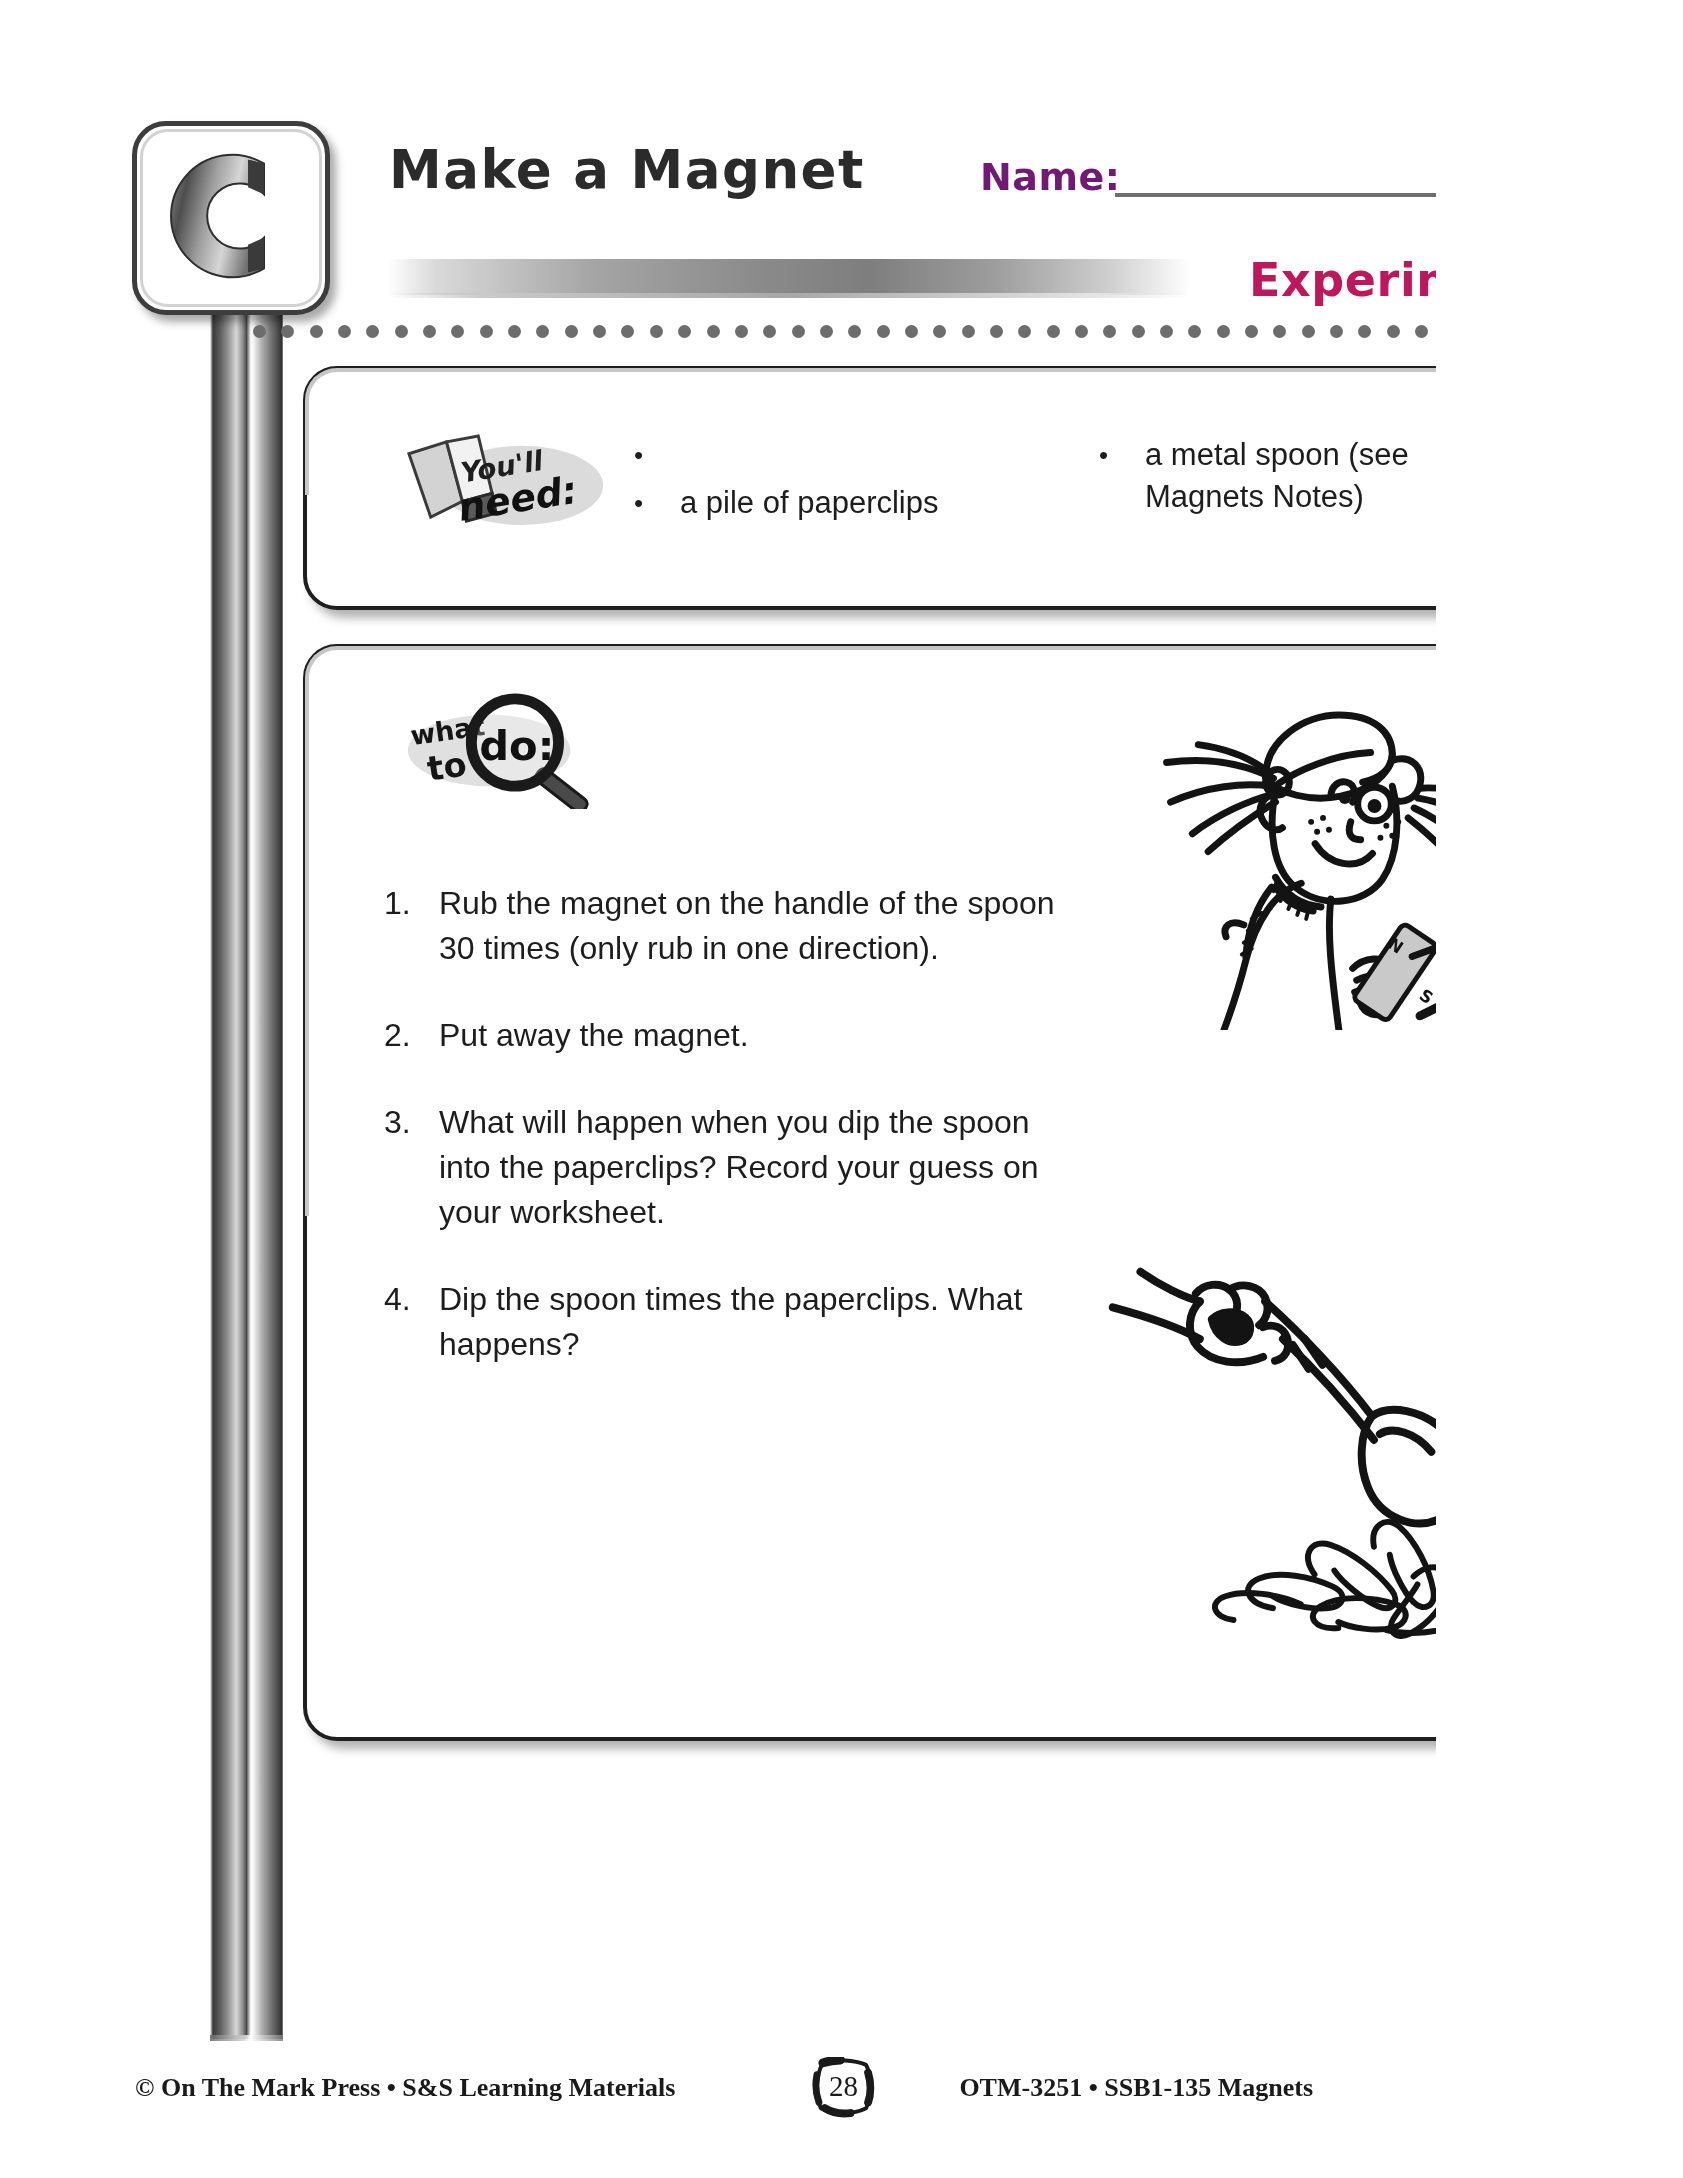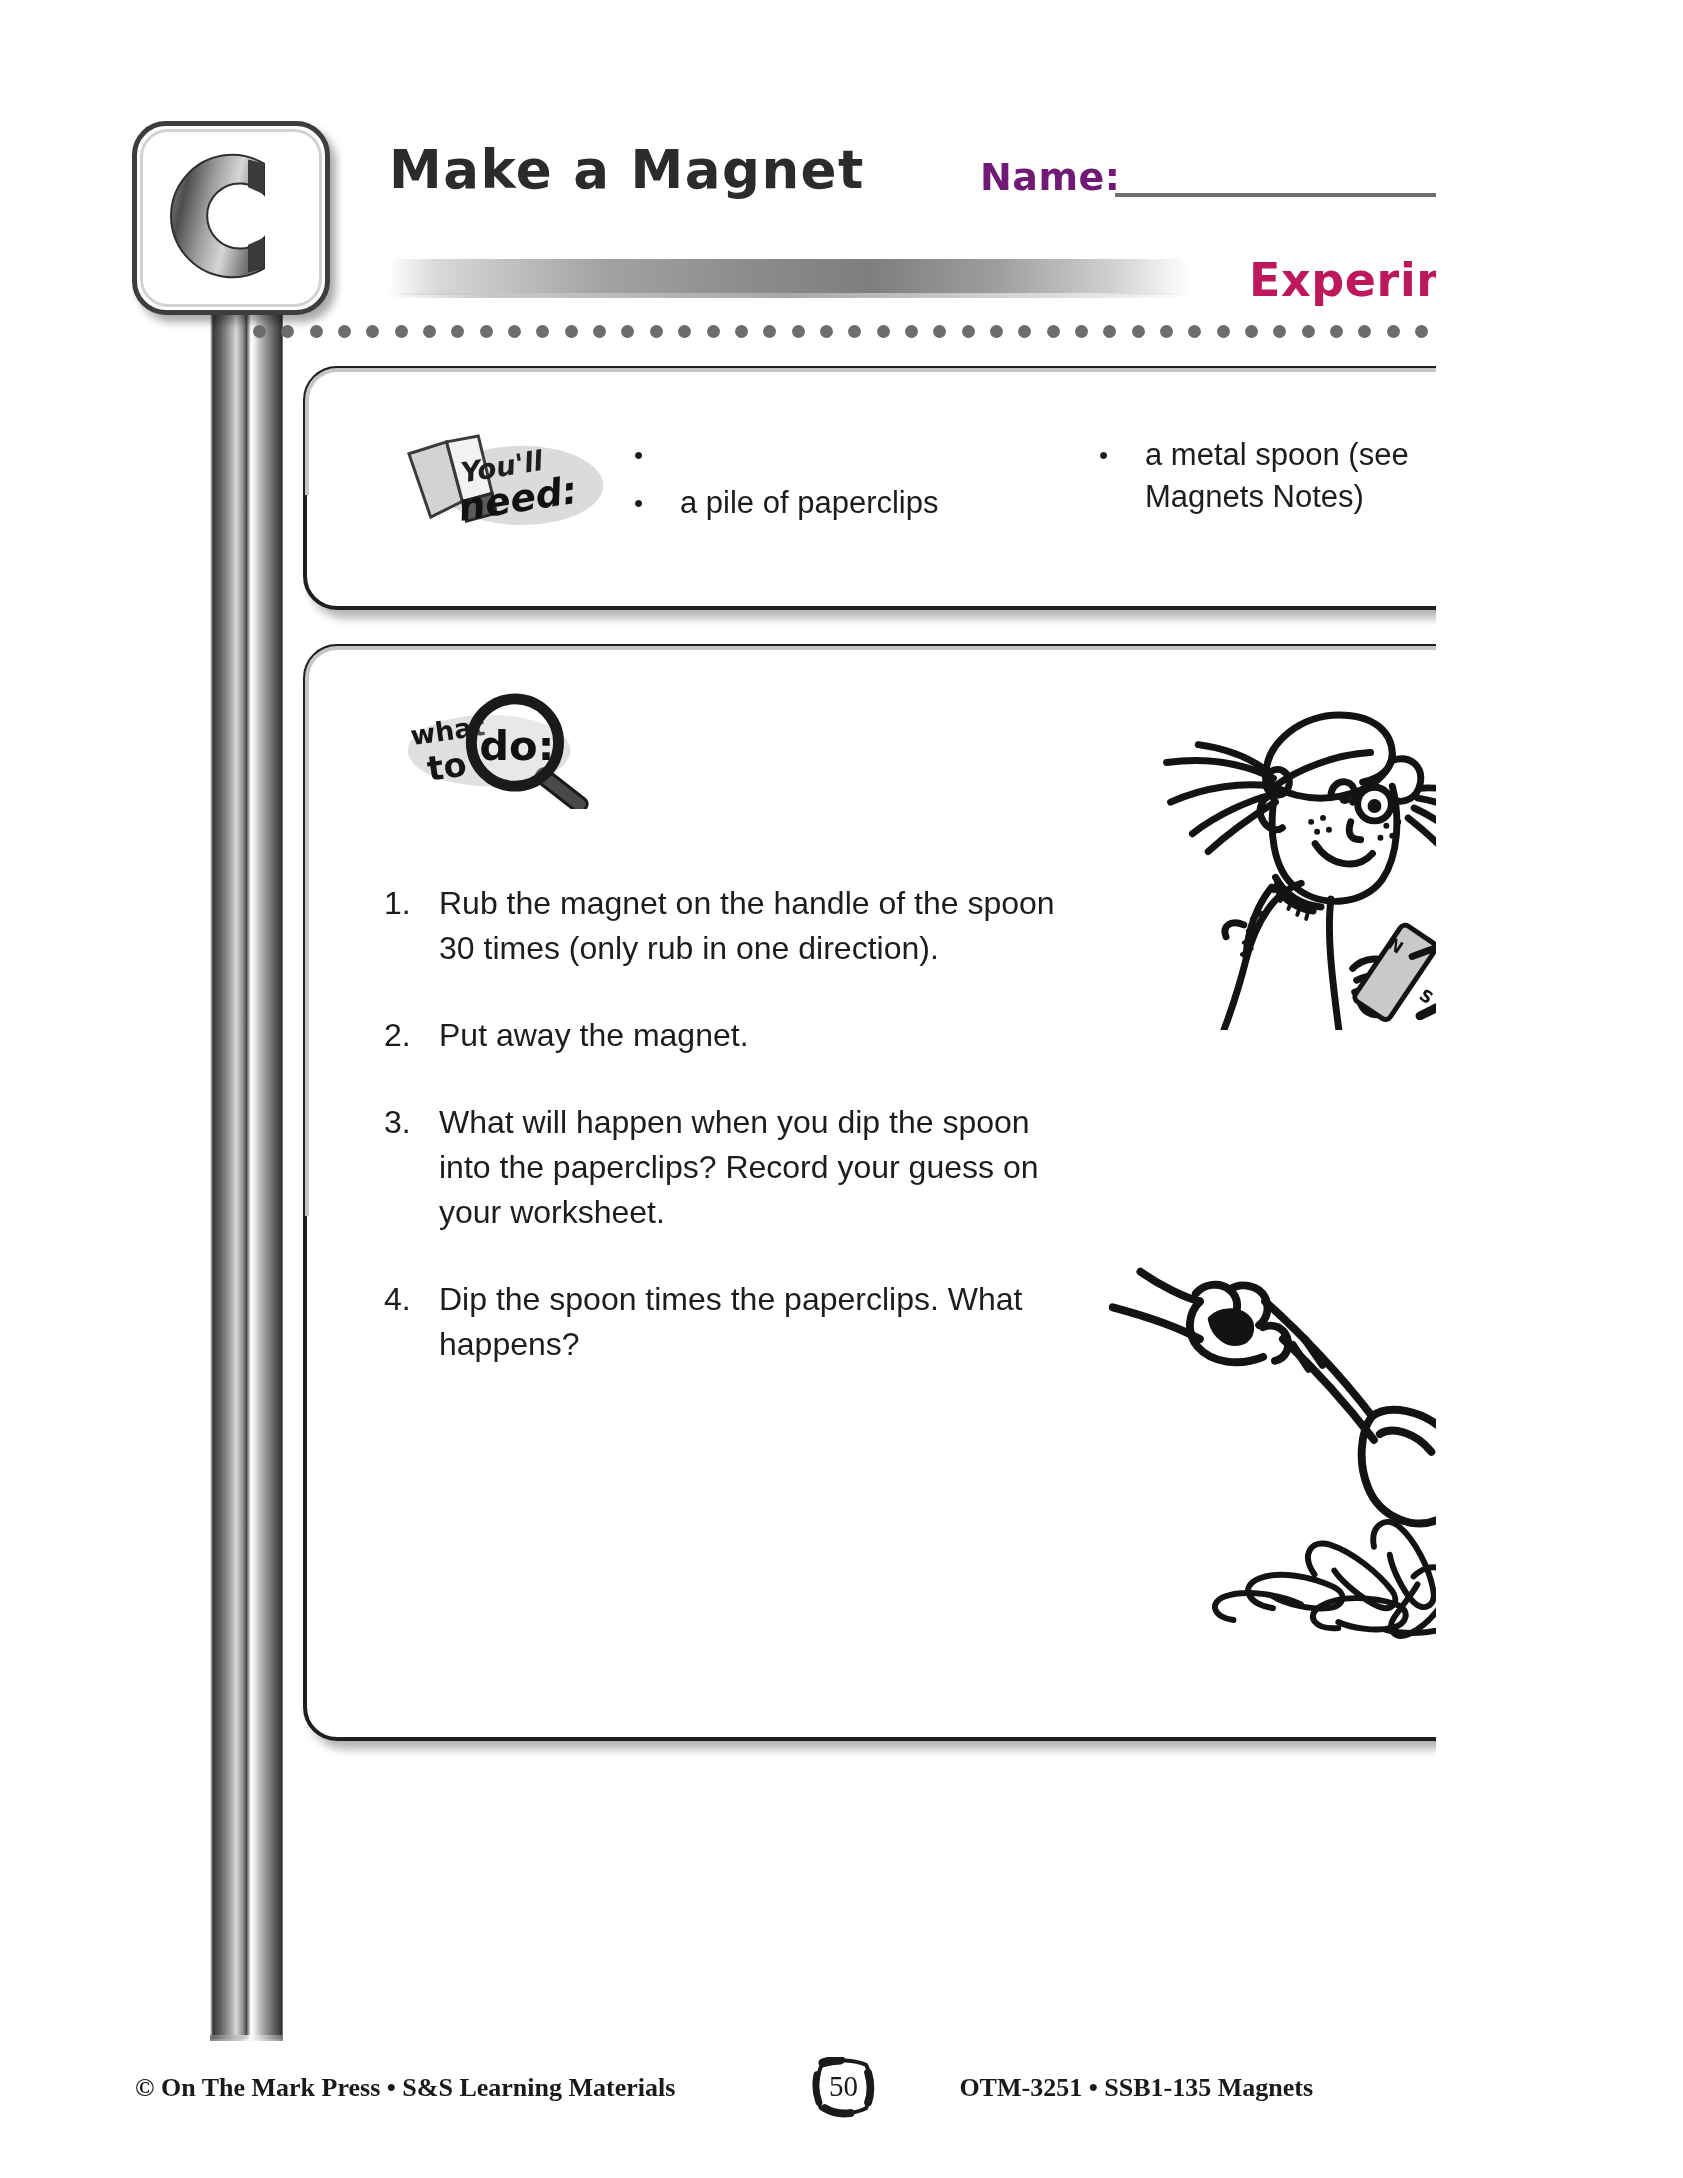--- a/index.html
+++ b/index.html
@@ -560,18 +560,18 @@
   <div class="footer-left">© On The Mark Press • S&amp;S Learning Materials</div>
   <div class="page-num-wrap">
     <svg width="65" height="61" viewBox="0 0 66 62">
       <path d="M12 6 C26 2 44 3 56 8 C62 20 62 40 56 52 C42 59 22 58 10 52
                C4 40 5 18 12 6 Z" fill="none" stroke="#1a1a1a" stroke-width="4" stroke-linejoin="round"></path>
       <path d="M12 6 C18 4 24 3 30 3" stroke="#1a1a1a" stroke-width="9" fill="none" stroke-linecap="round"></path>
       <path d="M58 16 C61 26 61 38 58 46" stroke="#1a1a1a" stroke-width="8" fill="none" stroke-linecap="round"></path>
       <path d="M14 52 C22 57 32 58 40 57" stroke="#1a1a1a" stroke-width="8" fill="none" stroke-linecap="round"></path>
       <path d="M6 18 C4 28 5 38 8 46" stroke="#1a1a1a" stroke-width="7" fill="none" stroke-linecap="round"></path>
     </svg>
-    <div class="page-num">50</div>
+    <div class="page-num">28</div>
   </div>
   <div class="footer-right">OTM-3251 • SSB1-135 Magnets</div>
 
 </div>
 
 
 </body></html>

